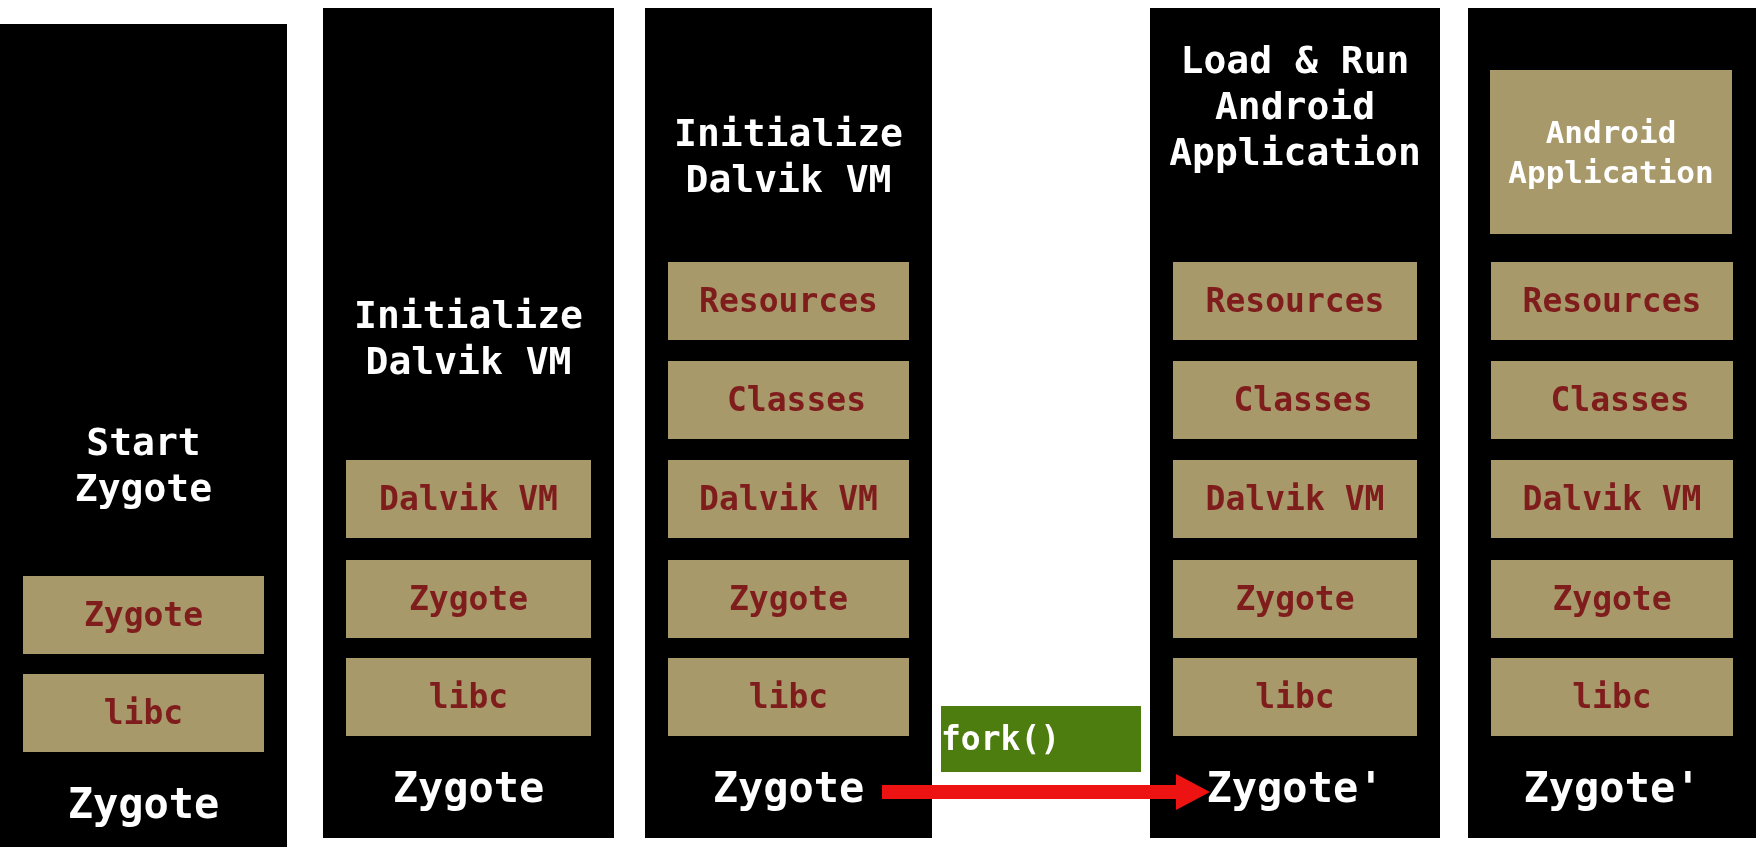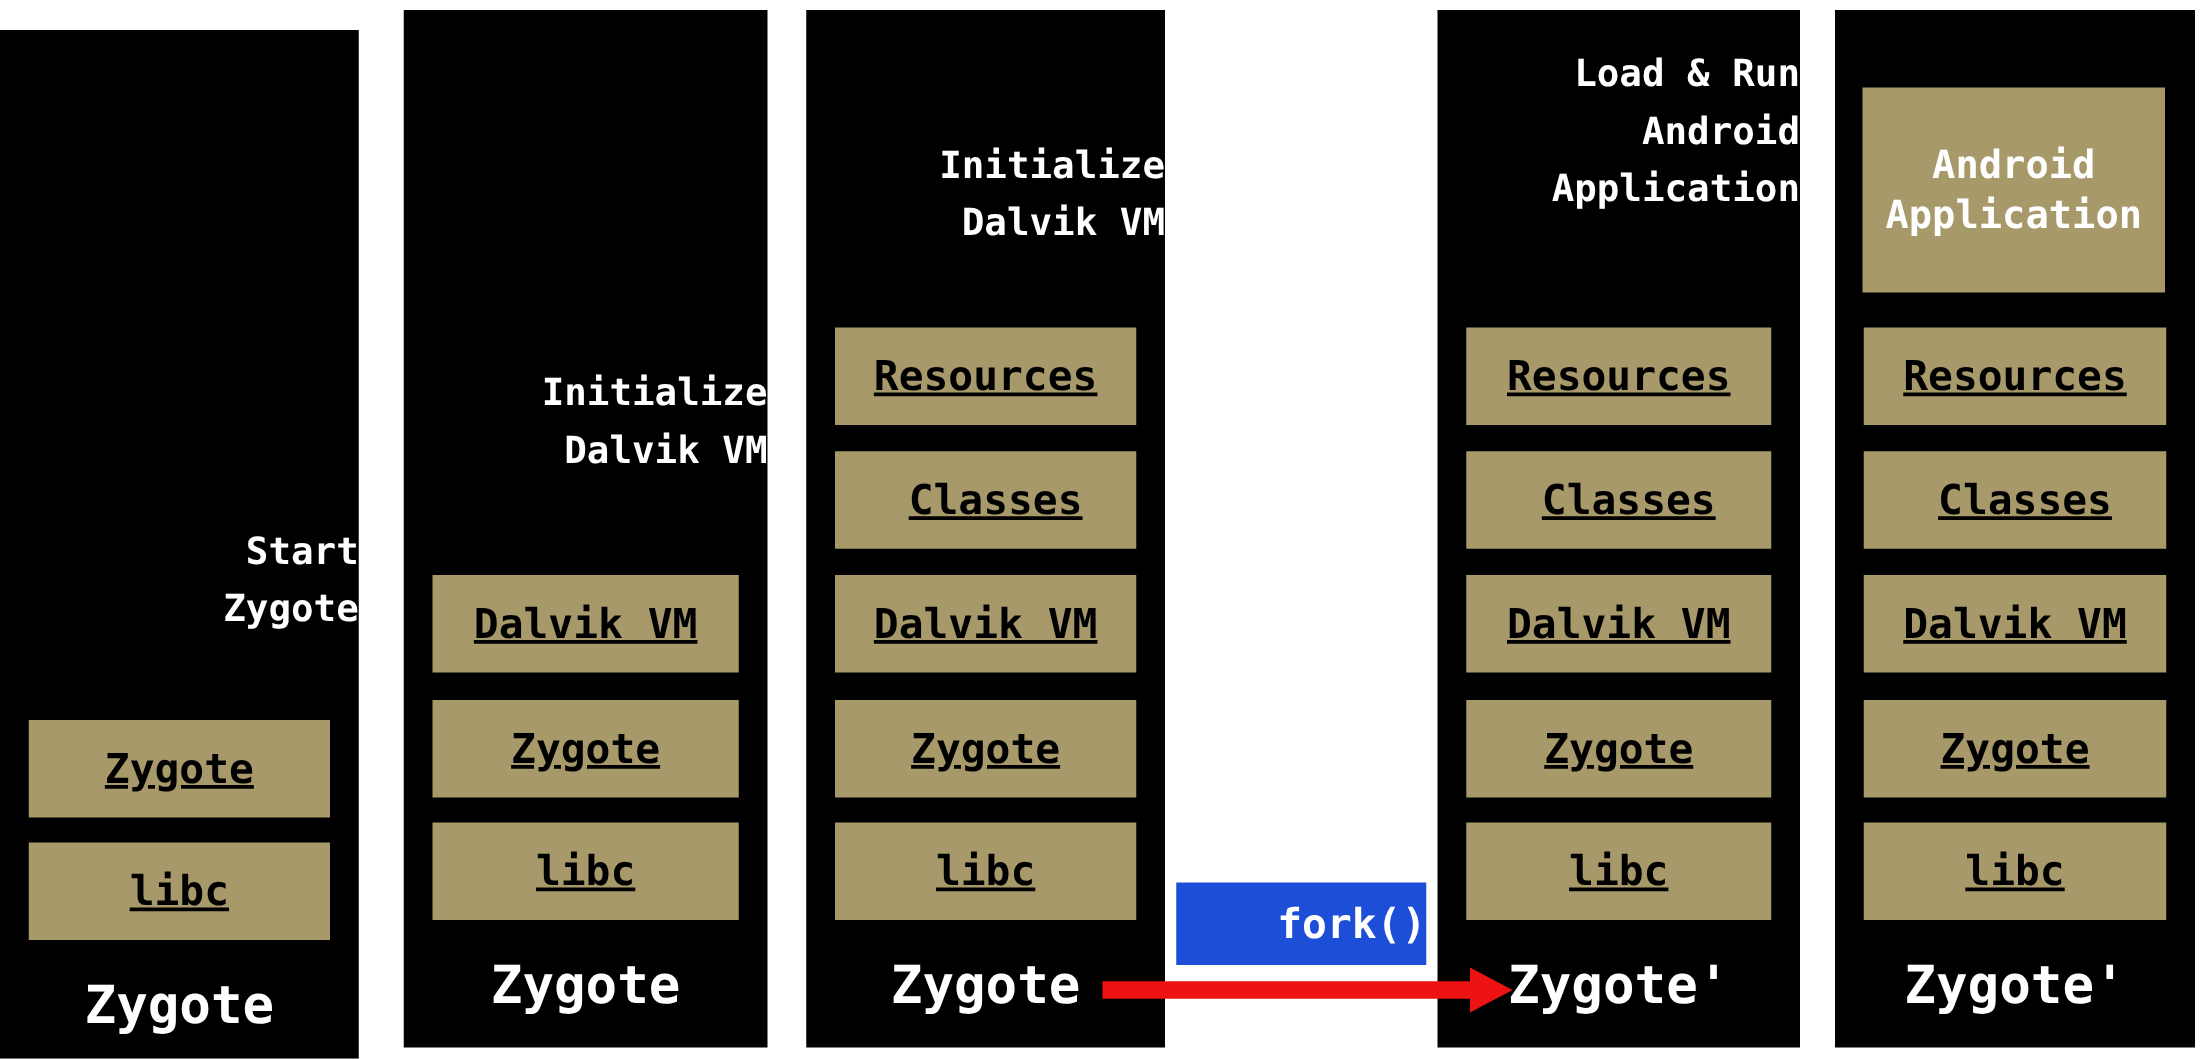--- a/index.html
+++ b/index.html
@@ -19,38 +19,37 @@
   .column {
     position: absolute;
     top: 8px;
     height: 830px;
     background: #000000;
   }
   .col-title {
     position: absolute;
     left: 0;
     right: 0;
-    text-align: right;
+    text-align: center;
     color: #ffffff;
-    font-size: 30px;
+    font-size: 38px;
     line-height: 46px;
     white-space: nowrap;
   }
   .box {
     position: absolute;
     left: 23px;
     right: 23px;
     height: 78px;
     background: #a8996a;
-    color: #000000;
+    color: #7f1d1d;
     font-size: 33px;
     line-height: 78px;
     text-align: center;
     white-space: nowrap;
-    text-decoration: underline;
   }
   .row-resources { top: 254px; }
   .row-classes   { top: 353px; padding-left: 16px; }
   .row-dalvik    { top: 452px; }
   .row-zygote    { top: 552px; }
   .row-libc      { top: 650px; }
   .app-box {
     position: absolute;
     left: 22px;
     right: 24px;
@@ -75,25 +74,25 @@
     line-height: 48px;
     text-align: center;
     white-space: nowrap;
   }
   #fork-box {
     position: absolute;
     left: 941px;
     top: 706px;
     width: 200px;
     height: 66px;
-    background: #1d4ed8;
+    background: #4d7c0f;
     color: #ffffff;
     font-size: 33px;
     line-height: 66px;
-    text-align: right;
+    text-align: left;
   }
   #arrow-line {
     position: absolute;
     left: 882px;
     top: 785px;
     width: 294px;
     height: 14px;
     background: #ee1313;
   }
   #arrow-head {

